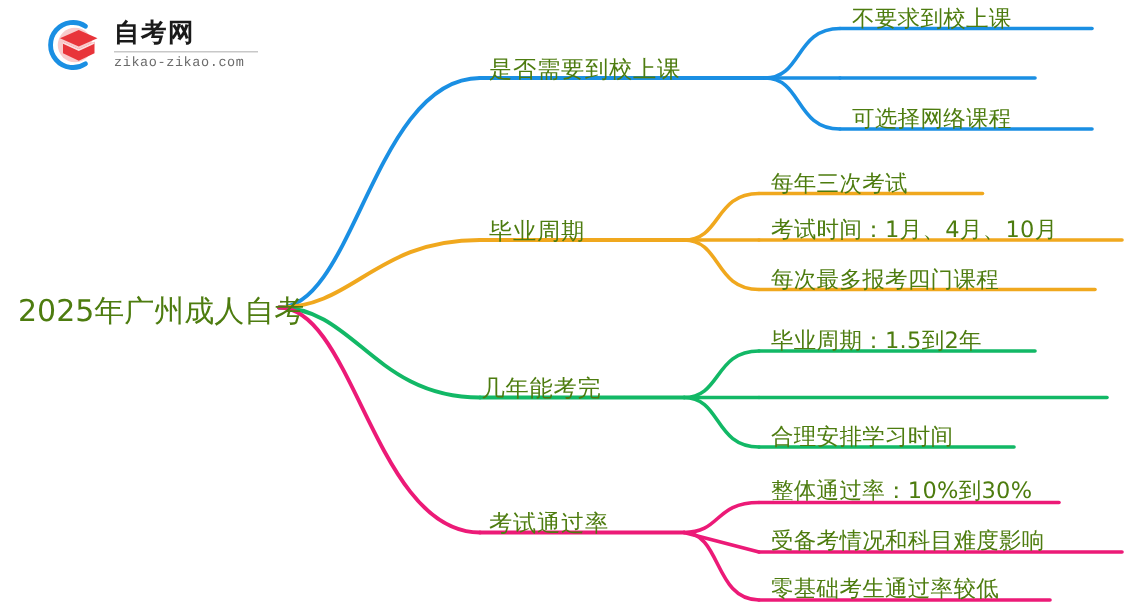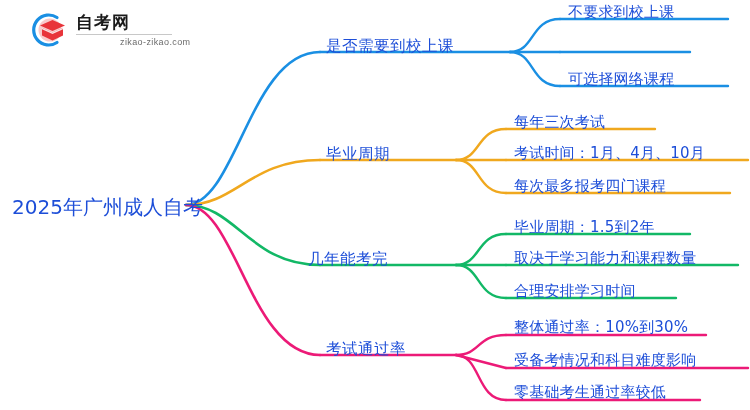--- a/index.html
+++ b/index.html
@@ -55,39 +55,38 @@
   #logo-divider {
     width: 96px;
     height: 1px;
     background: #c8c8c8;
     margin: 3px 0 3px 0;
   }
   #logo-sub {
     font-size: 9px;
     color: #6b6b6b;
     letter-spacing: 0.4px;
-    font-family: Liberation Sans, sans-serif;
-    margin-left: 44px;
+    font-family: Liberation Mono, monospace;
   }
 
   
   #links {
     position: absolute;
     left: 0;
     top: 0;
     width: 750px;
     height: 410px;
     pointer-events: none;
   }
 
   
   .node {
     position: absolute;
     white-space: nowrap;
-    color: #1d4ed8;
+    color: #4d7c0f;
     font-family: "DejaVu Sans", "Liberation Sans", sans-serif;
   }
   #root-node {
     font-size: 20px;
     left: 12px;
     top: 194px;
     letter-spacing: 0px;
   }
   .branch-node {
     font-size: 15.5px;
@@ -164,31 +163,30 @@
       <path d="M506,368 L748,368" fill="none" stroke="#ec1a77" stroke-width="2.4" stroke-linecap="round"></path>
       <path d="M456,355 C481,355 476,400 506,400" fill="none" stroke="#ec1a77" stroke-width="2.4" stroke-linecap="round"></path>
       <path d="M506,400 L700,400" fill="none" stroke="#ec1a77" stroke-width="2.4" stroke-linecap="round"></path>
     </g>
   </svg>
 
   <div class="node" id="root-node">2025年广州成人自考</div>
 
   <div class="node branch-node" style="left:326px; top:36px;">是否需要到校上课</div>
   <div class="node branch-node" style="left:326px; top:144px;">毕业周期</div>
-  <div class="node branch-node" style="left:308px; top:249px;">几年能考完</div>
+  <div class="node branch-node" style="left:321px; top:249px;">几年能考完</div>
   <div class="node branch-node" style="left:326px; top:339px;">考试通过率</div>
 
   <div class="node leaf-node" style="left:568px; top:3px;">不要求到校上课</div>
   <div class="node leaf-node" style="left:568px; top:70px;">可选择网络课程</div>
 
   <div class="node leaf-node" style="left:514px; top:113px;">每年三次考试</div>
   <div class="node leaf-node" style="left:514px; top:144px;">考试时间：1月、4月、10月</div>
   <div class="node leaf-node" style="left:514px; top:177px;font-family:Liberation Serif, serif;">每次最多报考四门课程</div>
 
   <div class="node leaf-node" style="left:514px; top:218px;">毕业周期：1.5到2年</div>
-  <div class="node leaf-node" style="left:514px; top:249px;">取决于学习能力和课程数量</div>
   <div class="node leaf-node" style="left:514px; top:282px;">合理安排学习时间</div>
 
   <div class="node leaf-node" style="left:514px; top:318px;">整体通过率：10%到30%</div>
   <div class="node leaf-node" style="left:514px; top:351px;">受备考情况和科目难度影响</div>
   <div class="node leaf-node" style="left:514px; top:383px;">零基础考生通过率较低</div>
 
 </div>
 
 </body></html>

